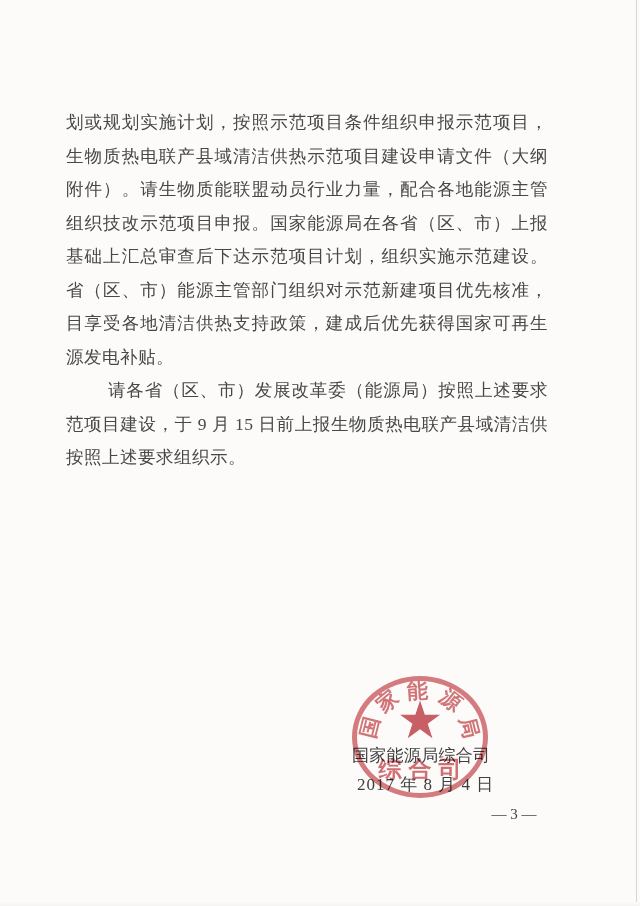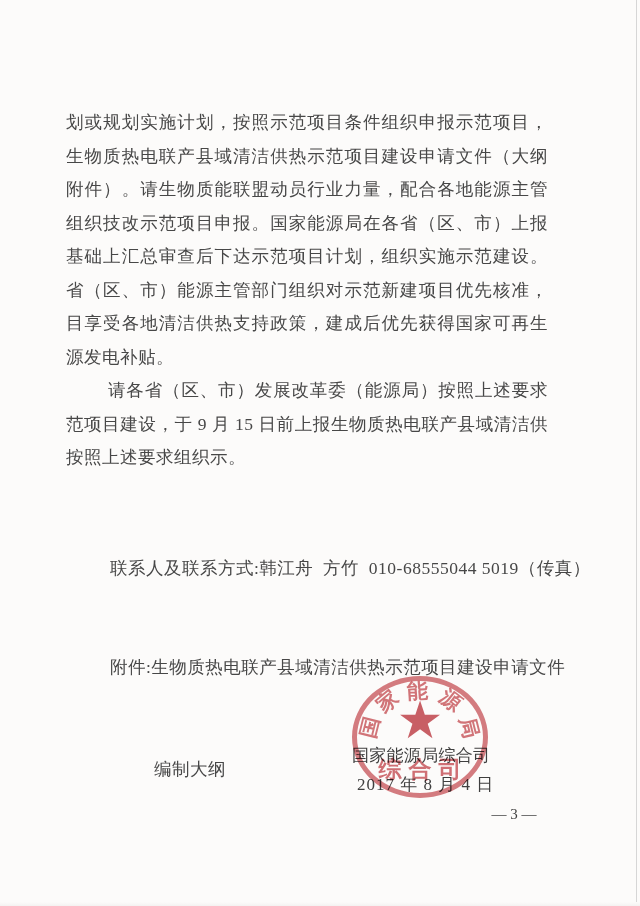--- a/index.html
+++ b/index.html
@@ -129,27 +129,22 @@
     <div class="tline j">基础上汇总审查后下达示范项目计划，组织实施示范建设。各</div>
     <div class="tline j">省（区、市）能源主管部门组织对示范新建项目优先核准，示范项</div>
     <div class="tline j">目享受各地清洁供热支持政策，建成后优先获得国家可再生能</div>
     <div class="tline plain">源发电补贴。</div>
     <div class="tline j indent">请各省（区、市）发展改革委（能源局）按照上述要求组织示</div>
     <div class="tline j">范项目建设，于 9 月 15 日前上报生物质热电联产县域清洁供热</div>
     <div class="tline plain">按照上述要求组织示。</div>
   </div>
 
   <div class="contact">
-    <div>联系人及联系方式:韩江舟  方竹  010-68555044 5019（传真）</div>
   </div>
 
-  <div class="attachment">
-    <div>附件:生物质热电联产县域清洁供热示范项目建设申请文件</div>
-    <div class="att-line2">编制大纲</div>
-  </div>
 
   <div class="seal">
     <div class="seal-ring"></div>
     <span class="seal-star">★</span>
     <span class="seal-arc-char seal-c0">国</span>
     <span class="seal-arc-char seal-c1">家</span>
     <span class="seal-arc-char seal-c2">能</span>
     <span class="seal-arc-char seal-c3">源</span>
     <span class="seal-arc-char seal-c4">局</span>
     <div class="seal-inner">综合司</div>

